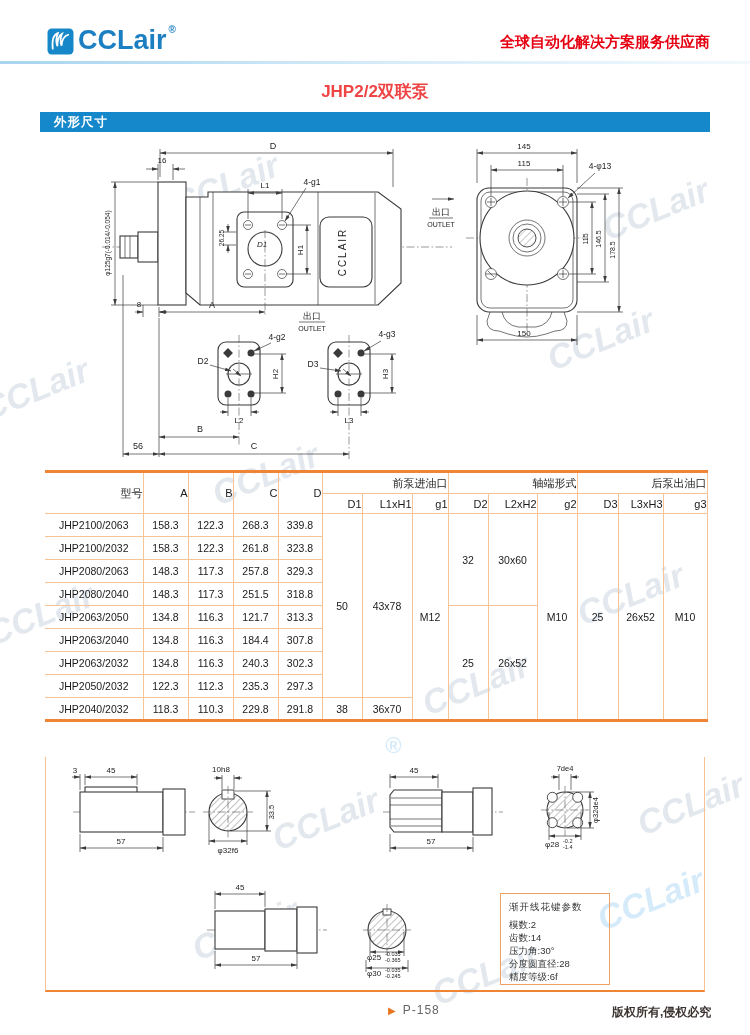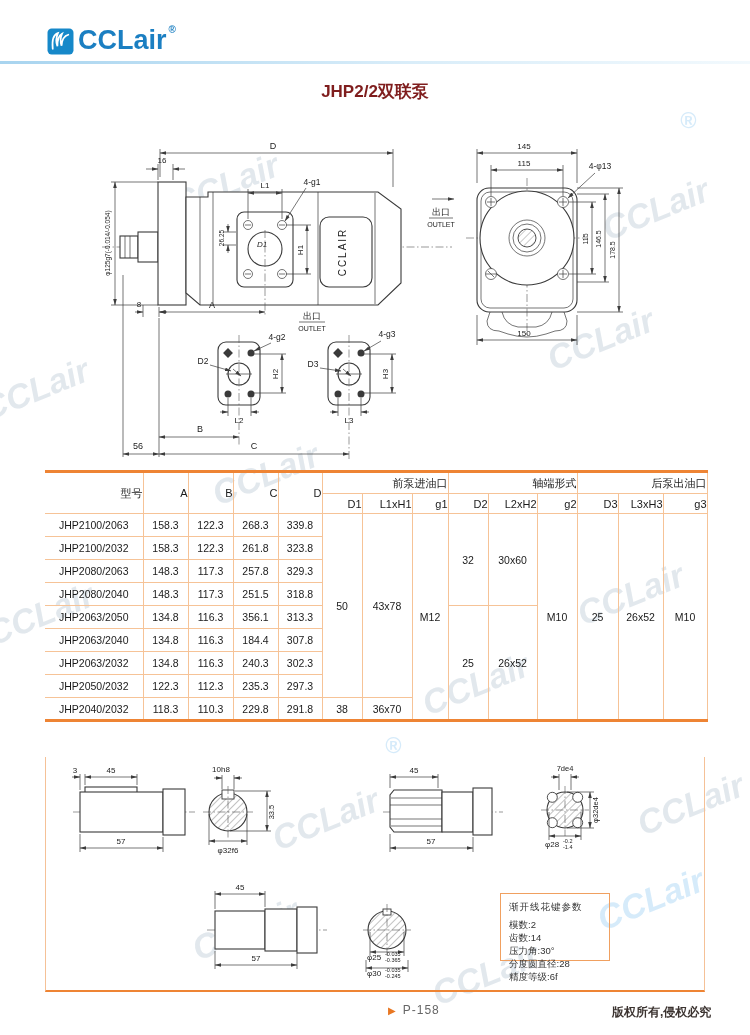--- a/index.html
+++ b/index.html
@@ -7,39 +7,39 @@
         font-family:"Liberation Sans", sans-serif;color:#222;}
   
   .logo-wrap{position:absolute;left:47px;top:26px;display:flex;align-items:flex-start;}
   .logo-box{width:27px;height:27px;margin-top:2px;}
   .logo-text{font-size:27px;font-weight:bold;color:#1b7fc2;letter-spacing:0;margin-left:4px;line-height:29px;}
   .logo-reg{font-size:10px;color:#1b7fc2;font-weight:bold;margin-left:2px;margin-top:-2px;}
   .tagline{position:absolute;right:40px;top:33px;font-size:15px;font-weight:bold;color:#e60012;}
   .header-line{position:absolute;left:0;top:61px;width:750px;height:3px;
                background:linear-gradient(to right,#a8d4ef,#d9edf9 55%,#f2f9fd);}
   .page-title{position:absolute;left:0;top:80px;width:750px;text-align:center;
-              font-size:17px;font-weight:bold;color:#7f1d1d;}
+              font-size:17px;font-weight:bold;color:#ef4444;}
   .section-bar{position:absolute;left:40px;width:670px;height:20px;background:#1587cb;
                color:#fff;font-size:12.5px;font-weight:bold;line-height:20px;
                padding-left:14px;box-sizing:border-box;letter-spacing:1px;}
   #bar-outline{top:112px;}
   #bar-shaft{top:737px;}
   
   table.spec{position:absolute;left:45px;top:470px;width:662px;border-collapse:collapse;
              table-layout:fixed;font-size:10.5px;color:#1a1a1a;
              border-top:3px solid #ee8434;border-bottom:3px solid #ee8434;}
   table.spec th,table.spec td{border:1px solid #f6c397;text-align:center;vertical-align:middle;
              font-weight:normal;padding:0;overflow:hidden;white-space:nowrap;}
   table.spec th{font-size:11px;text-align:right;}
   table.spec td:first-child,table.spec th:first-child{border-left:none;}
   table.spec tr.gh{height:22px;} table.spec tr.sh{height:20px;} table.spec tr.dr{height:23px;}
   
   .shaft-box{position:absolute;left:45px;top:757px;width:660px;height:235px;box-sizing:border-box;
              border-left:1px solid #f5c197;border-right:1px solid #f5c197;border-bottom:2px solid #ee8434;}
-  .spline-box{position:absolute;left:500px;top:893px;width:110px;height:68px;box-sizing:border-box;
+  .spline-box{position:absolute;left:500px;top:893px;width:110px;height:92px;box-sizing:border-box;
               border:1px solid #f0a060;padding:6px 0 0 8px;font-size:9.5px;color:#333;line-height:13px;}
   .spline-box .sp-title{margin-bottom:5px;letter-spacing:1px;}
   
   .page-num{position:absolute;left:352px;top:1003px;font-size:12px;color:#666;letter-spacing:1px;margin-left:36px;}
   .page-num .tri{color:#e87722;font-size:10px;margin-right:6px;}
   .copyright{position:absolute;left:612px;top:1004px;font-size:12px;font-weight:bold;color:#3b3330;}
   
   .wm{position:absolute;font-weight:bold;font-style:italic;font-size:34px;
       color:rgba(160,178,195,0.30);transform:rotate(-22deg);white-space:nowrap;pointer-events:none;}
   .wm.blue{color:rgba(120,190,240,0.30);}
@@ -74,24 +74,26 @@
 
   <div class="logo-wrap">
     <svg class="logo-box" viewBox="0 0 26 26">
       <rect x="0.5" y="0.5" width="25" height="25" rx="4" fill="#1688c9"></rect>
       <path d="M5.5,20 C4.5,10 7.5,6 10.5,5 C8.5,10 8.5,14 10,17.5 C10,11 11.5,7 14.5,5.5
                C12.5,10 13,14 14,17 C14.5,11 16.5,7.5 20.5,6.5" stroke="#fff" stroke-width="1.7" fill="none" stroke-linecap="round"></path>
     </svg>
     <span class="logo-text">CCLair</span>
     <span class="logo-reg">®</span>
   </div>
+  <div class="tagline">全球自动化解决方案服务供应商</div>
   <div class="header-line"></div>
 
   <div class="page-title">JHP2/2双联泵</div>
 
+  <div class="section-bar" id="bar-outline">外形尺寸</div>
 
   <svg style="position:absolute;left:40px;top:135px;" width="670" height="330" viewBox="0 0 670 330">
     <defs>
       <marker id="arrA" markerWidth="10" markerHeight="8" refX="8.6" refY="3" orient="auto-start-reverse">
         <path d="M0,0.4 L9,3 L0,5.6 z" fill="#3c3c3c"></path>
       </marker>
       <pattern id="hatchA" patternUnits="userSpaceOnUse" width="5" height="5" patternTransform="rotate(45)">
         <line x1="0" y1="0" x2="0" y2="5" stroke="#777" stroke-width="0.8"></line>
       </pattern>
     </defs>
@@ -362,21 +364,21 @@
       <td>JHP2080/2040</td>
       <td>148.3</td>
       <td>117.3</td>
       <td>251.5</td>
       <td>318.8</td>
     </tr>
     <tr class="dr">
       <td>JHP2063/2050</td>
       <td>134.8</td>
       <td>116.3</td>
-      <td>356.1</td>
+      <td>121.7</td>
       <td>313.3</td>
       <td rowspan="5">25</td>
       <td rowspan="5">26x52</td>
     </tr>
     <tr class="dr">
       <td>JHP2063/2040</td>
       <td>134.8</td>
       <td>116.3</td>
       <td>184.4</td>
       <td>307.8</td>

